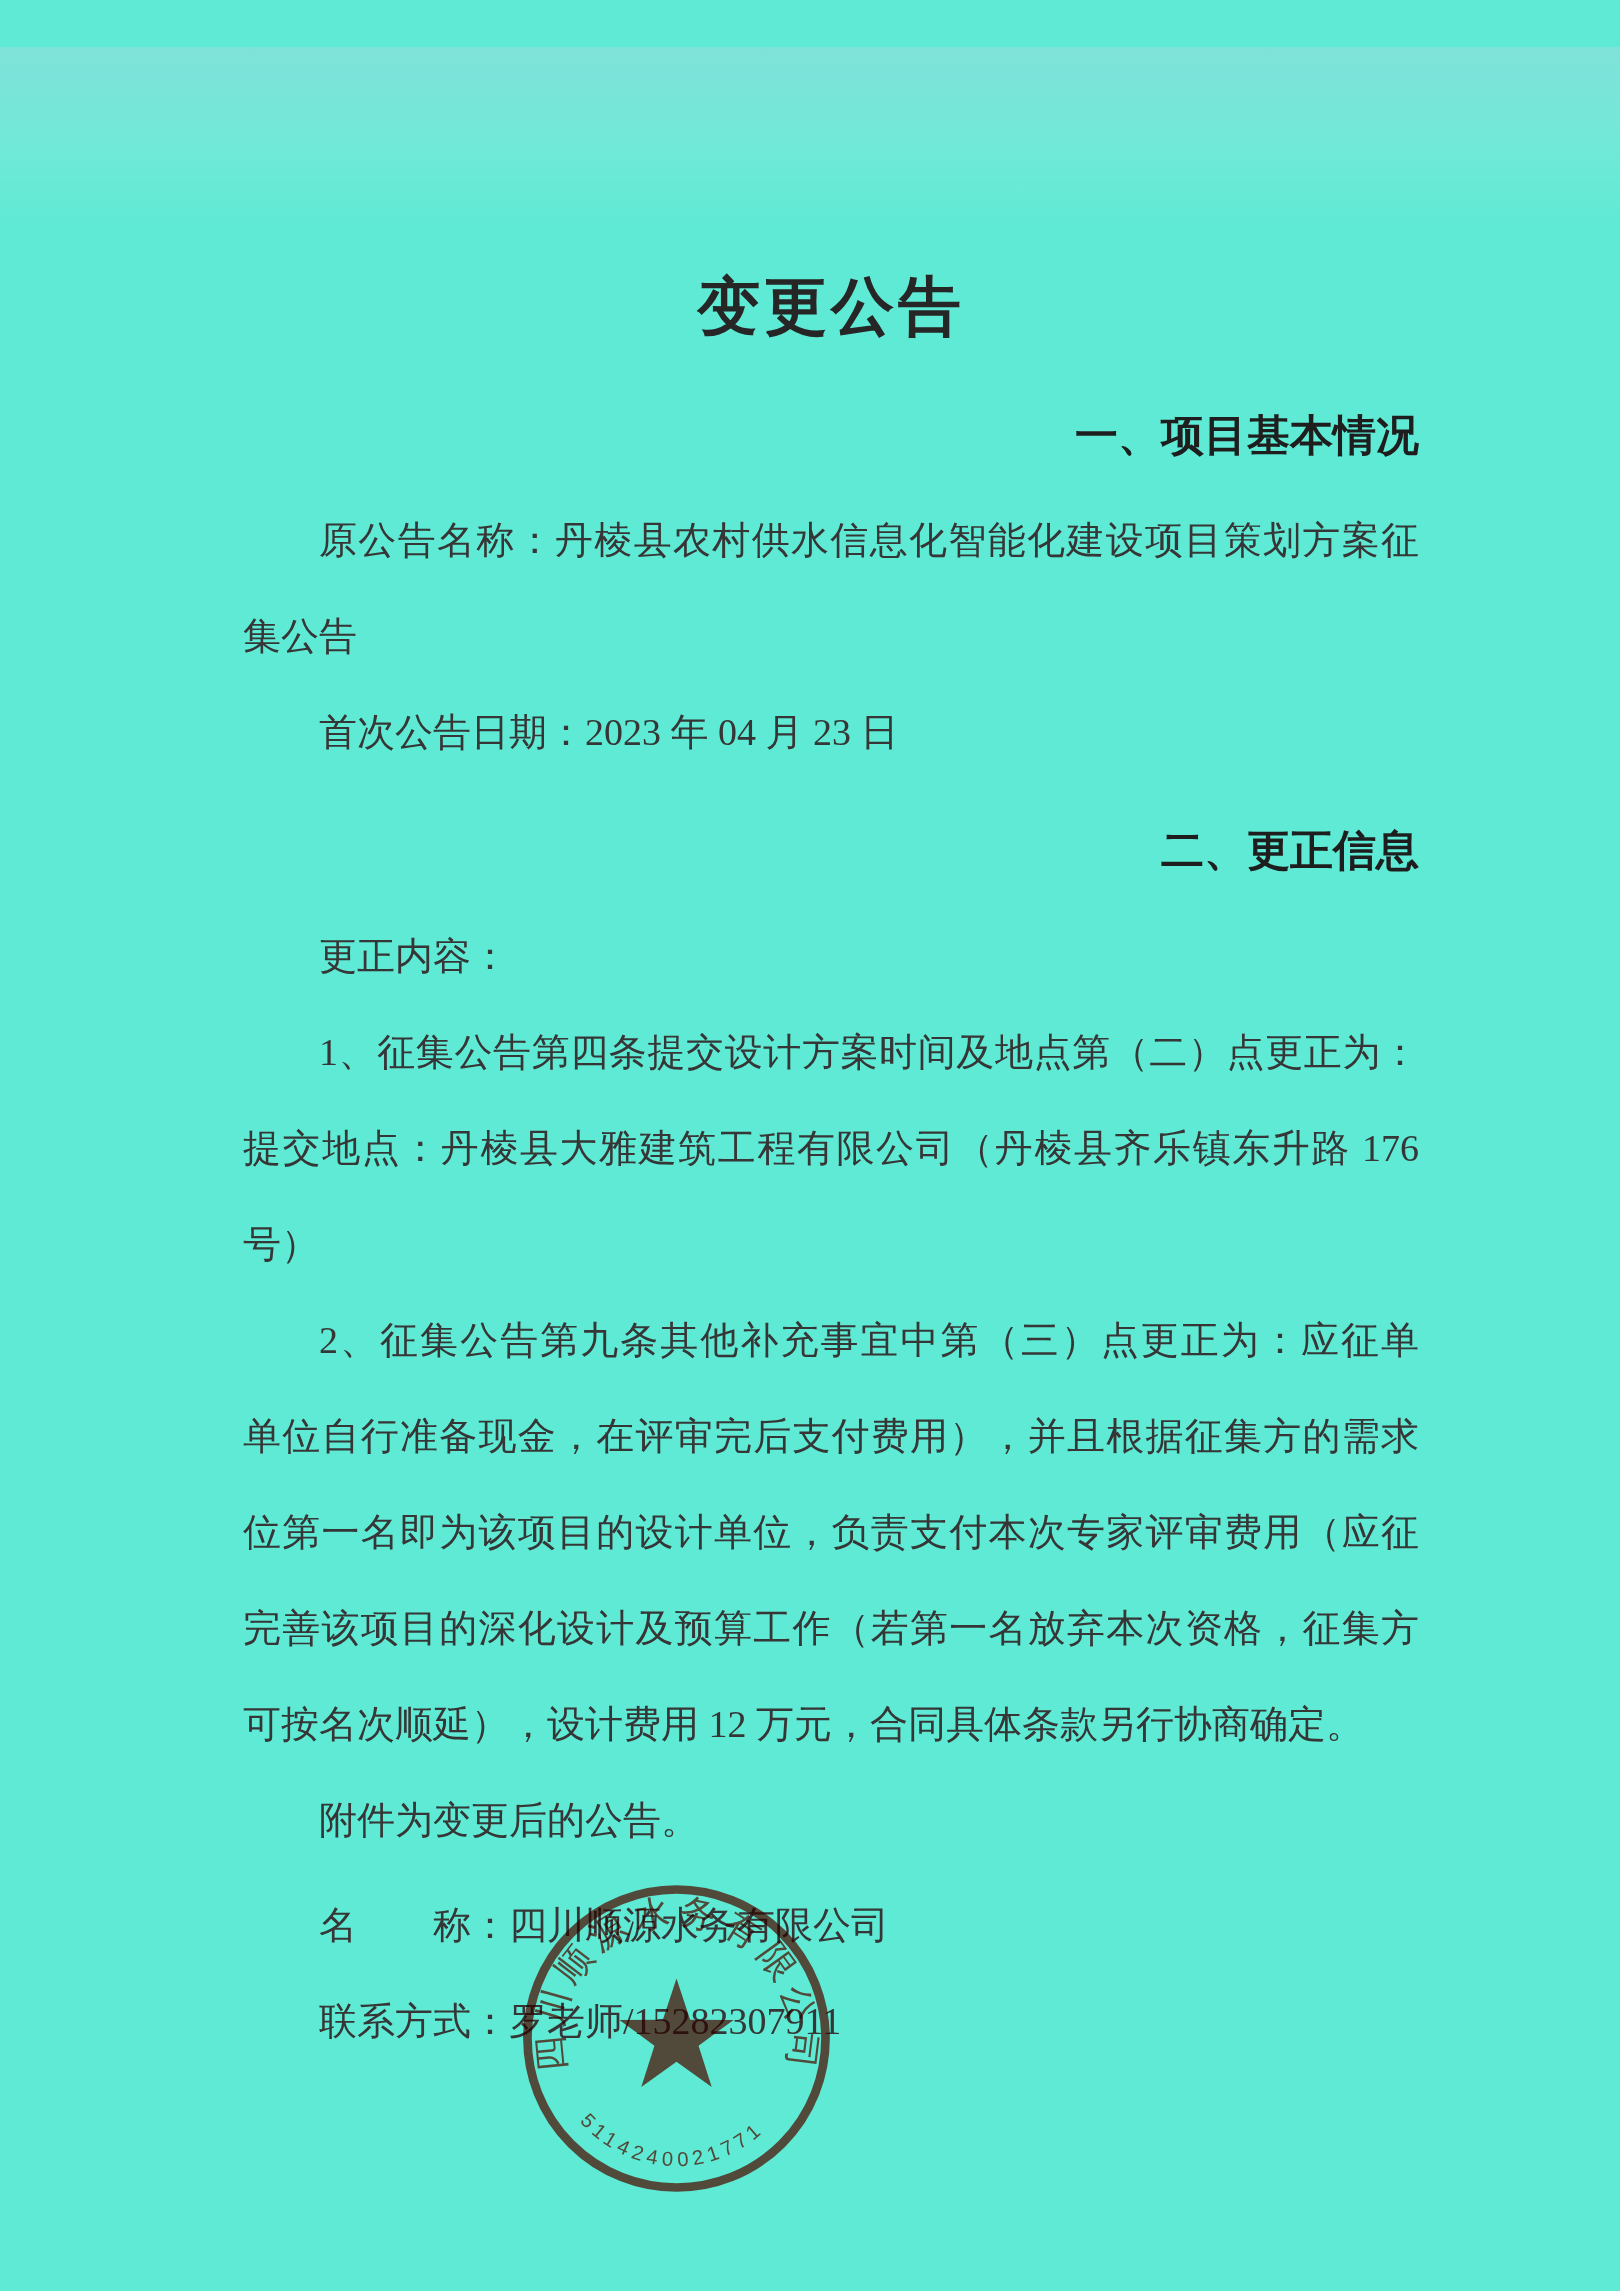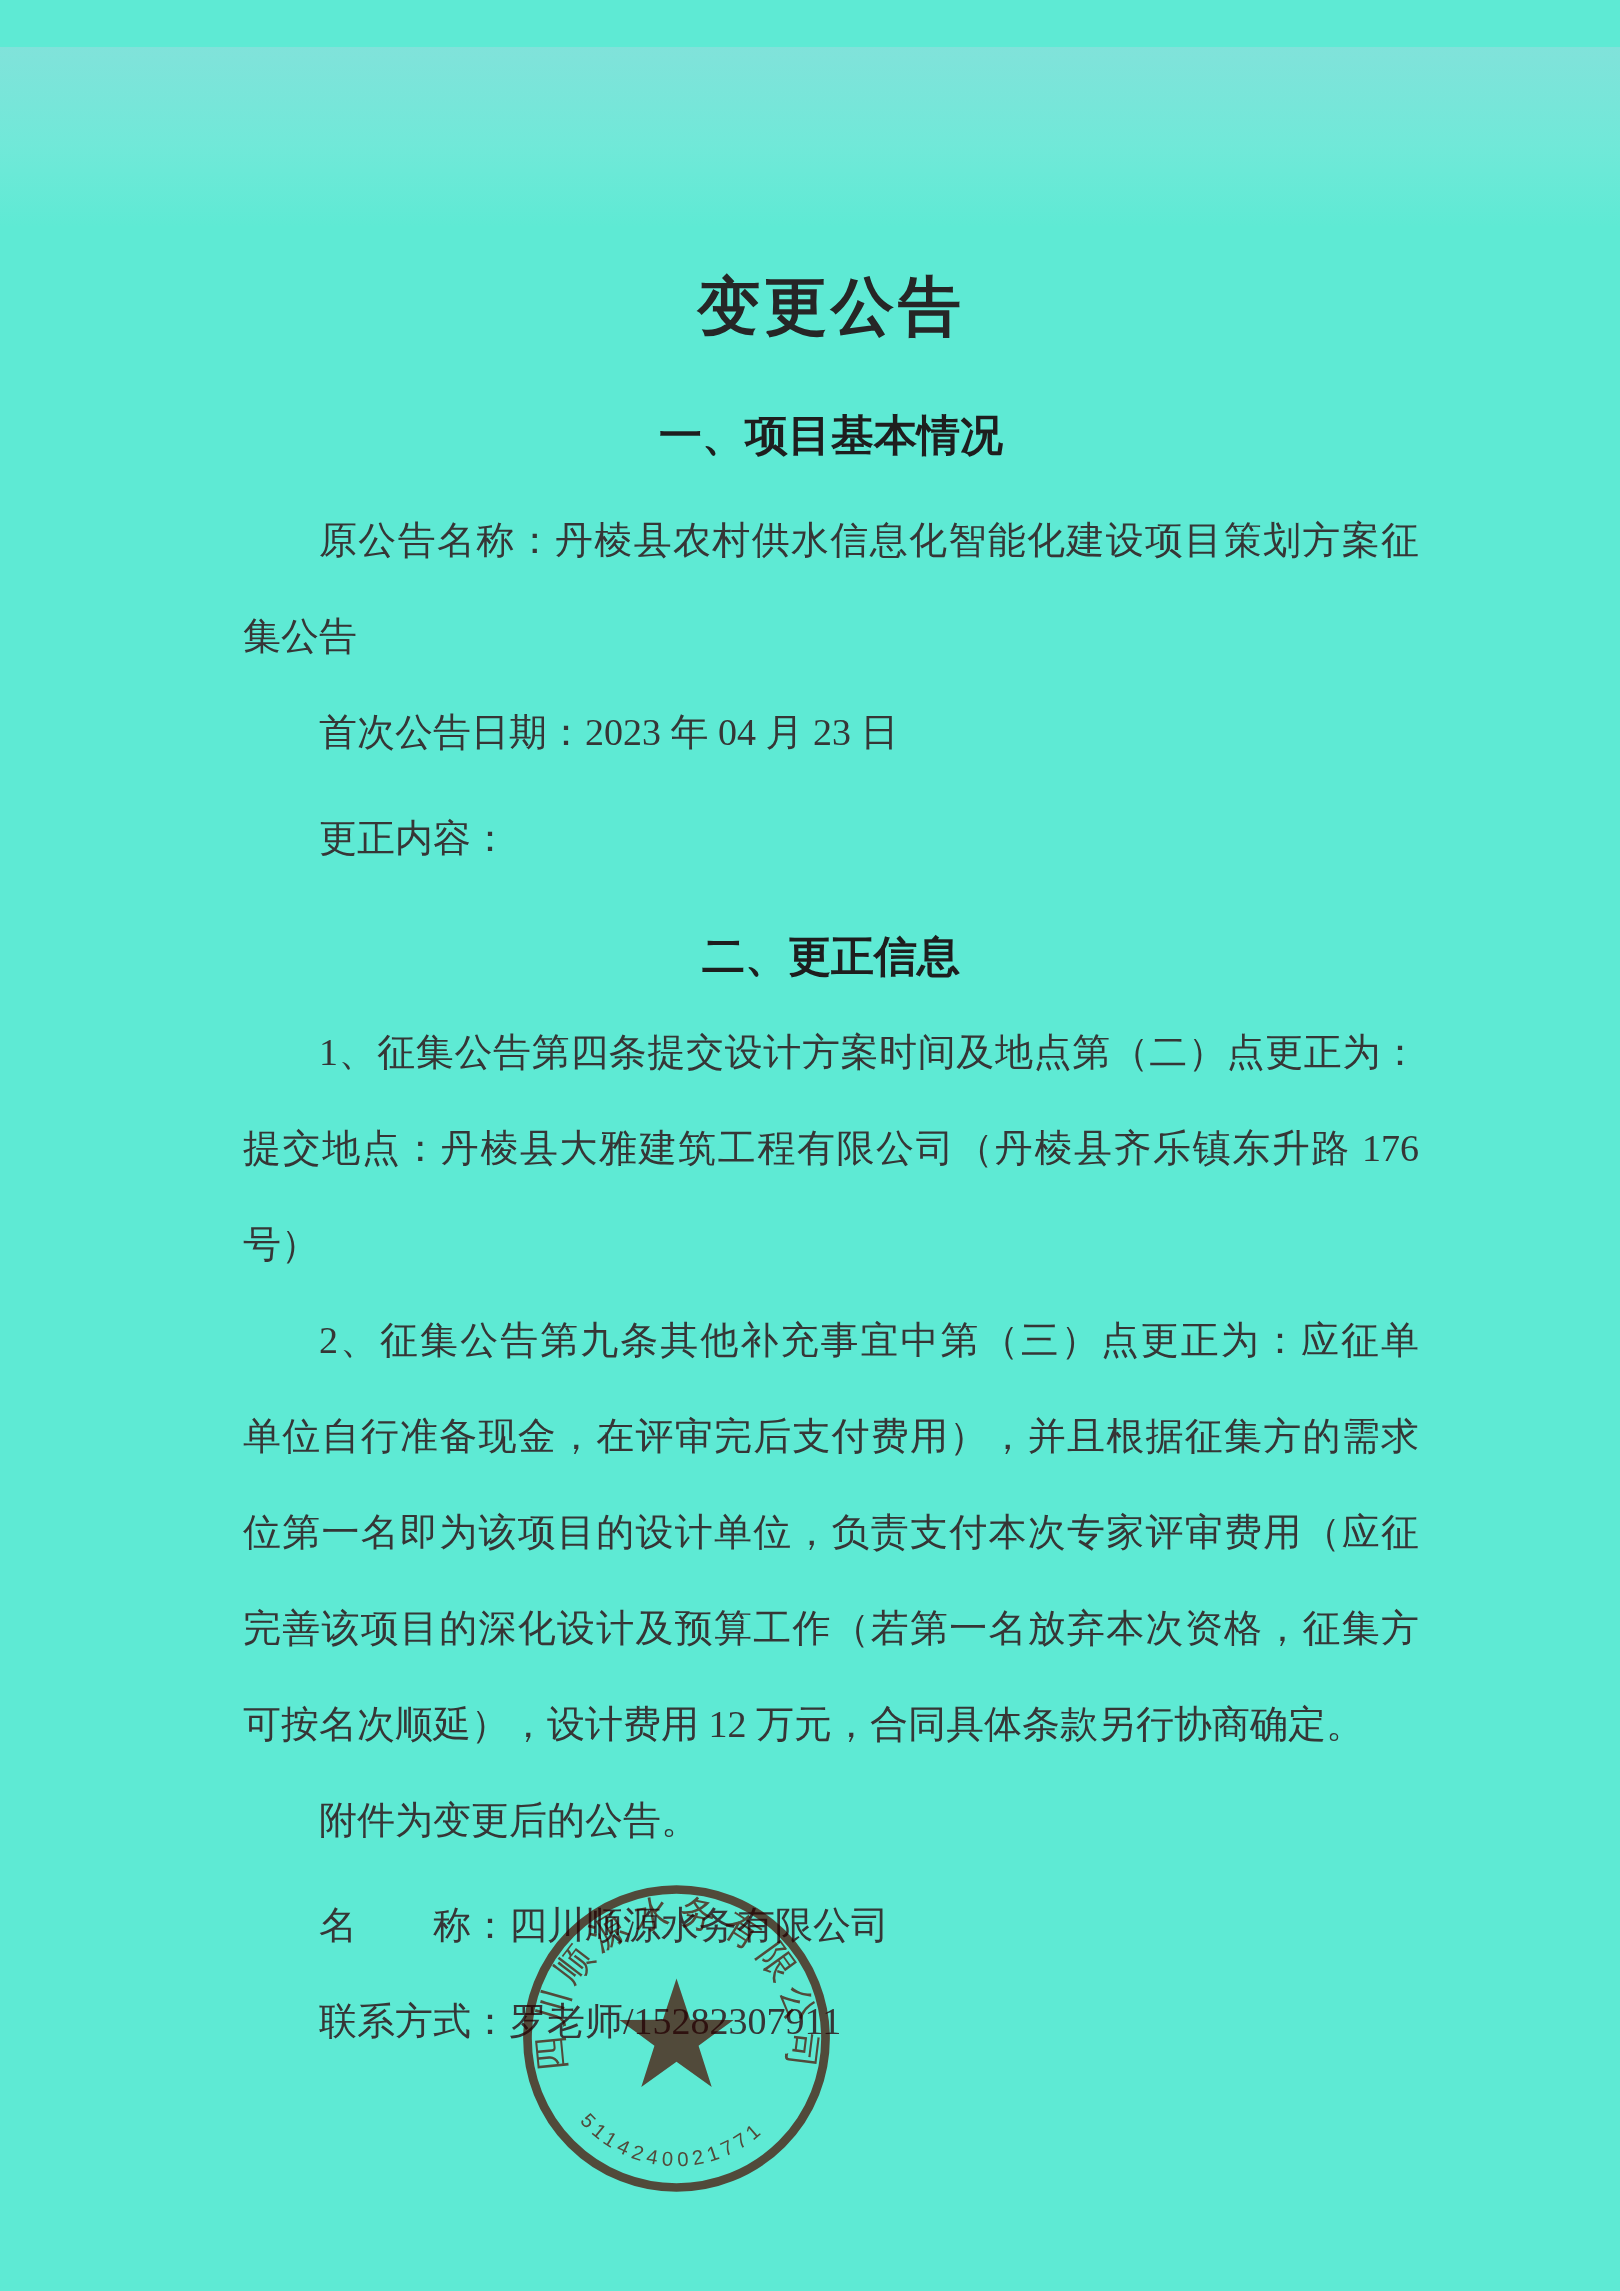--- a/index.html
+++ b/index.html
@@ -34,21 +34,21 @@
     height:96px;line-height:96px;
     font-size:38px;
     text-align:justify;
   }
   .row.fill{ text-align-last:justify; }
   .row.indent{ text-indent:2em; }
   .heading{
     font-family:"Liberation Sans","DejaVu Sans",sans-serif;
     font-weight:700;font-size:43px;color:#1e1e1e;
     margin-top:21.6px;
-    text-align:center;
+    text-align:right;
   }
   .h1gap{margin-top:25.5px;}
   .after-heading{margin-top:9.8px;}
   
   .seal{
     position:absolute;
     left:512px;top:1874px;
     width:329px;height:329px;
     color:#d5382b;
     opacity:0.88;
@@ -65,22 +65,22 @@
 
   <div class="content">
 
     <div class="doc-title">变更公告</div>
 
     <div class="row heading h1gap">一、项目基本情况</div>
     <div class="row fill indent after-heading">原公告名称：丹棱县农村供水信息化智能化建设项目策划方案征</div>
     <div class="row">集公告</div>
     <div class="row indent">首次公告日期：2023 年 04 月 23 日</div>
 
+    <div class="row heading">二、更正信息</div>
     <div class="row indent after-heading">更正内容：</div>
-    <div class="row heading">二、更正信息</div>
     <div class="row fill indent">1、征集公告第四条提交设计方案时间及地点第（二）点更正为：</div>
     <div class="row fill">提交地点：丹棱县大雅建筑工程有限公司（丹棱县齐乐镇东升路 176</div>
     <div class="row">号）</div>
     <div class="row fill indent">2、征集公告第九条其他补充事宜中第（三）点更正为：应征单</div>
     <div class="row fill">单位自行准备现金，在评审完后支付费用），并且根据征集方的需求</div>
     <div class="row fill">位第一名即为该项目的设计单位，负责支付本次专家评审费用（应征</div>
     <div class="row fill">完善该项目的深化设计及预算工作（若第一名放弃本次资格，征集方</div>
     <div class="row">可按名次顺延），设计费用 12 万元，合同具体条款另行协商确定。</div>
     <div class="row indent">附件为变更后的公告。</div>
 

